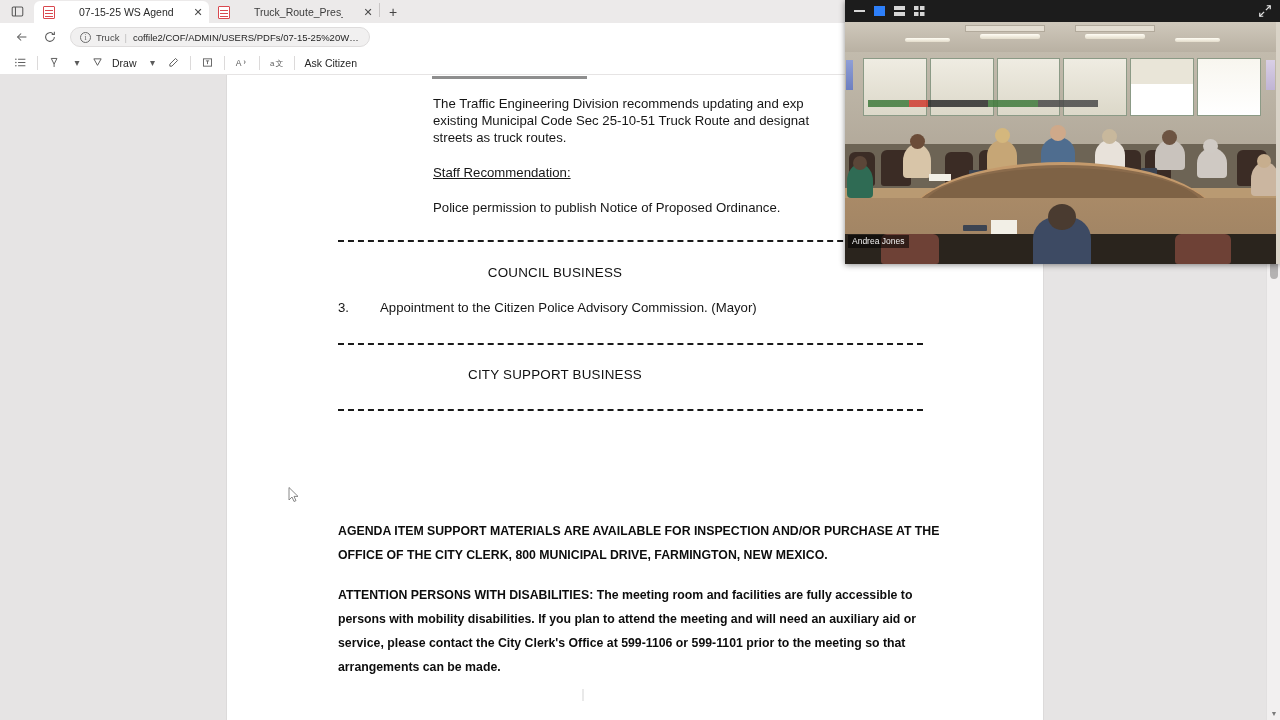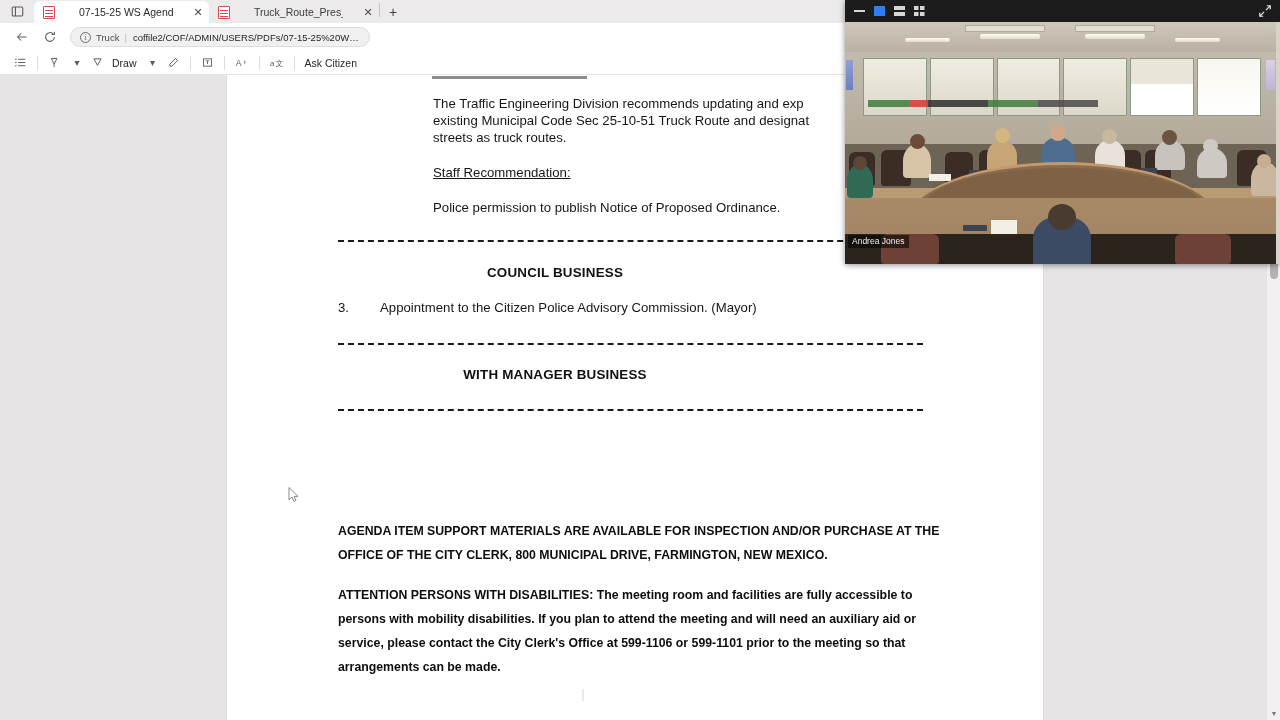--- a/index.html
+++ b/index.html
@@ -175,21 +175,21 @@
   .dashline {
     position:absolute; left: 111px; width: 585px; height: 0;
     border-top: 2.2px dashed #1a1a1a;
   }
   .dl1 { top: 165px; }
   .dl2 { top: 268px; }
   .dl3 { top: 334px; }
 
   .heading {
     position:absolute; width: 656px; text-align:center;
-    font-size: 13.4px; font-weight: bold; color: #111;
+    font-size: 13.4px; font-weight: normal; color: #111;
     letter-spacing: .2px;
   }
   .h-council { top: 190px; }
   .h-citymgr { top: 292px; }
 
   .item-num { position:absolute; left: 111px; top: 225px; font-size: 13.2px; color:#161616; }
   .item-txt { position:absolute; left: 153px; top: 225px; font-size: 13.2px; color:#161616; }
 
   .notice {
     position:absolute; left: 111px;
@@ -525,21 +525,21 @@
 
         <div class="dashline dl1"></div>
 
         <div class="heading h-council">COUNCIL BUSINESS</div>
 
         <div class="item-num">3.</div>
         <div class="item-txt">Appointment to the Citizen Police Advisory Commission.  (Mayor)</div>
 
         <div class="dashline dl2"></div>
 
-        <div class="heading h-citymgr">WITH MANAGER BUSINESS</div>
+        <div class="heading h-citymgr">CITY SUPPORT BUSINESS</div>
 
         <div class="dashline dl3"></div>
 
         <div class="notice n1">AGENDA ITEM SUPPORT MATERIALS ARE AVAILABLE FOR INSPECTION AND/OR PURCHASE AT THE OFFICE OF THE CITY CLERK, 800 MUNICIPAL DRIVE, FARMINGTON, NEW MEXICO.</div>
         <div class="notice n2">ATTENTION PERSONS WITH DISABILITIES:  The meeting room and facilities are fully accessible to persons with mobility disabilities.  If you plan to attend the meeting and will need an auxiliary aid or service, please contact the City Clerk's Office at 599-1106 or 599-1101 prior to the meeting so that arrangements can be made.</div>
 
         <div class="scannoise"></div>
       </div>
     </div>
 

